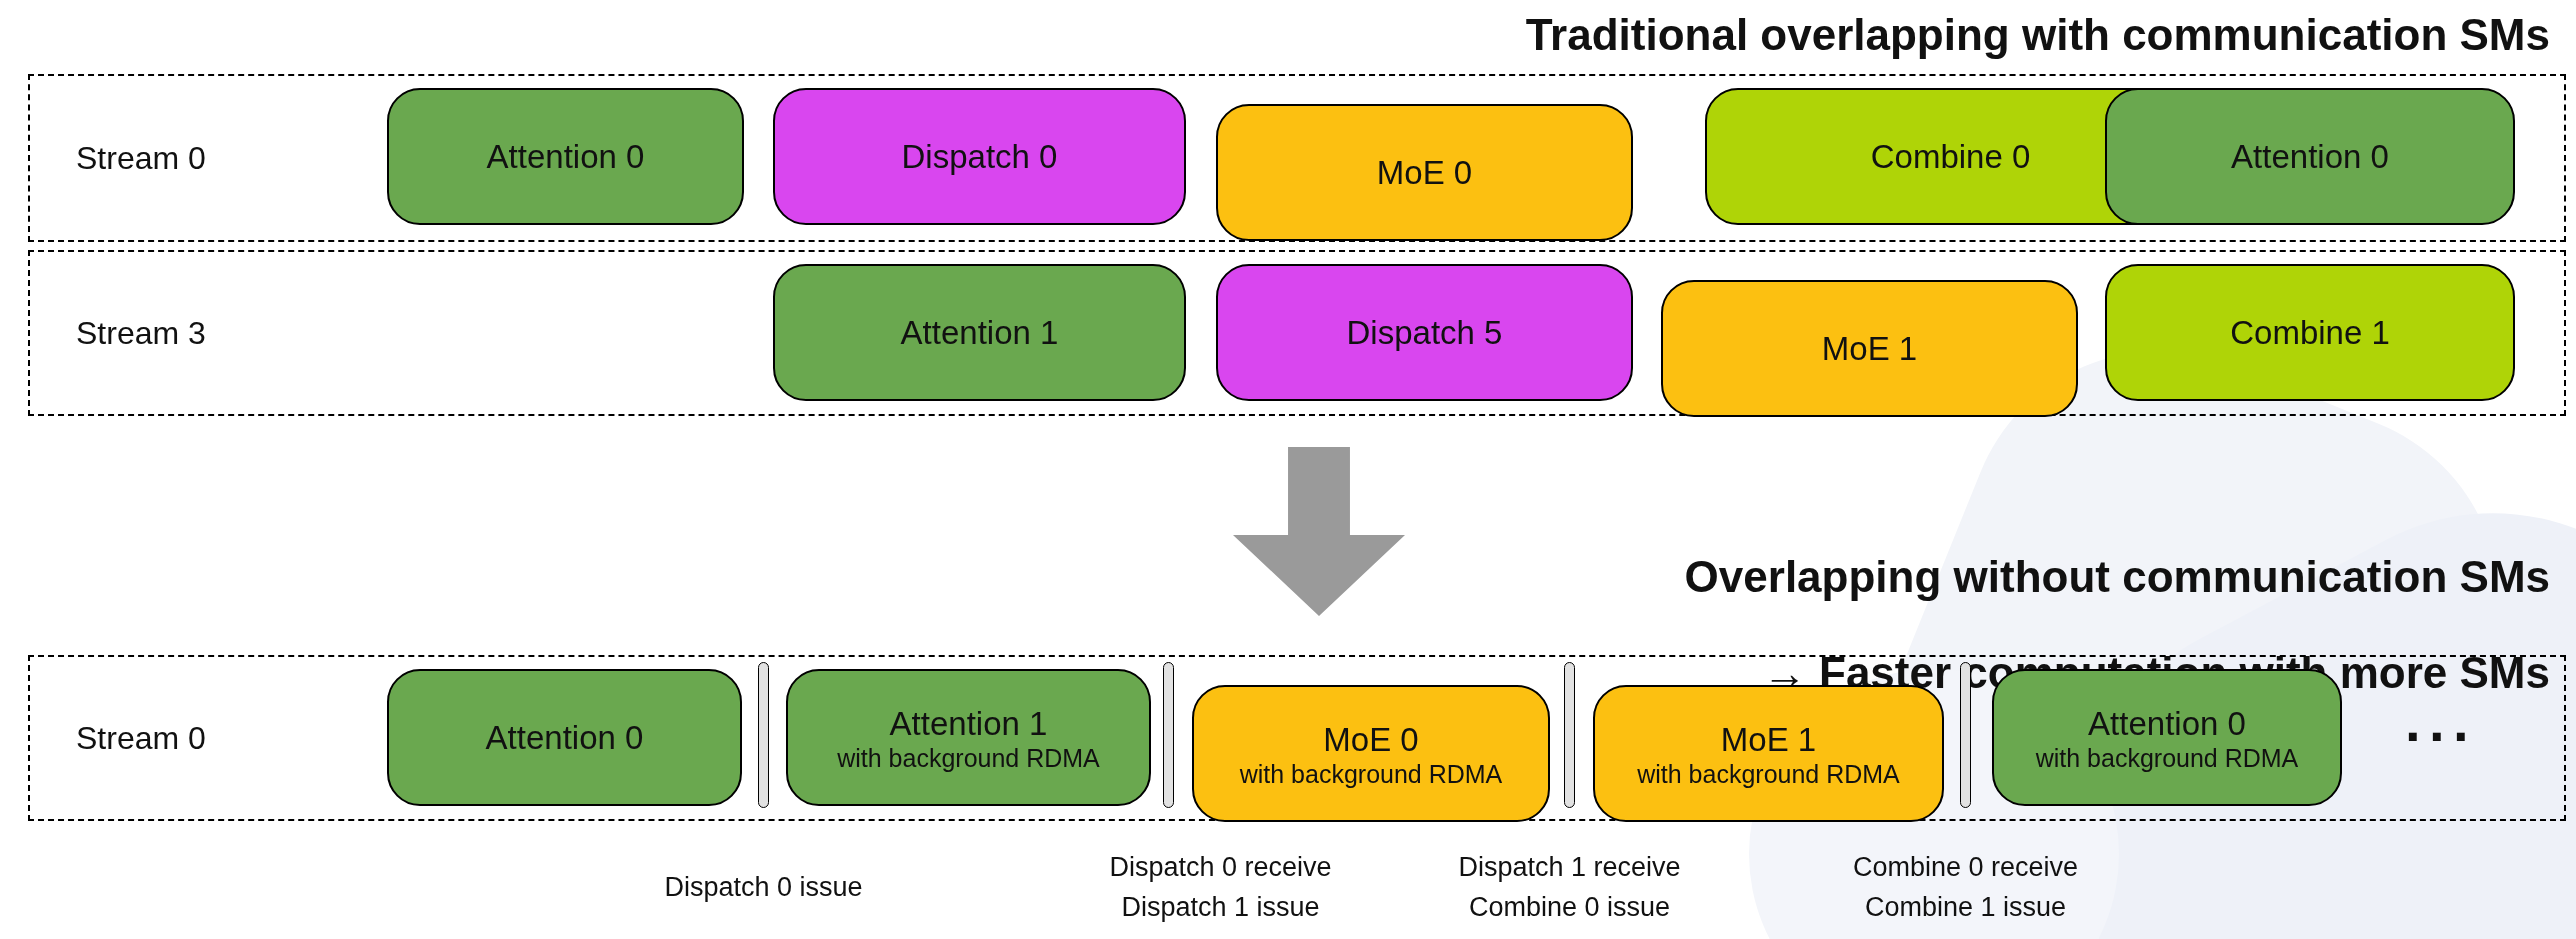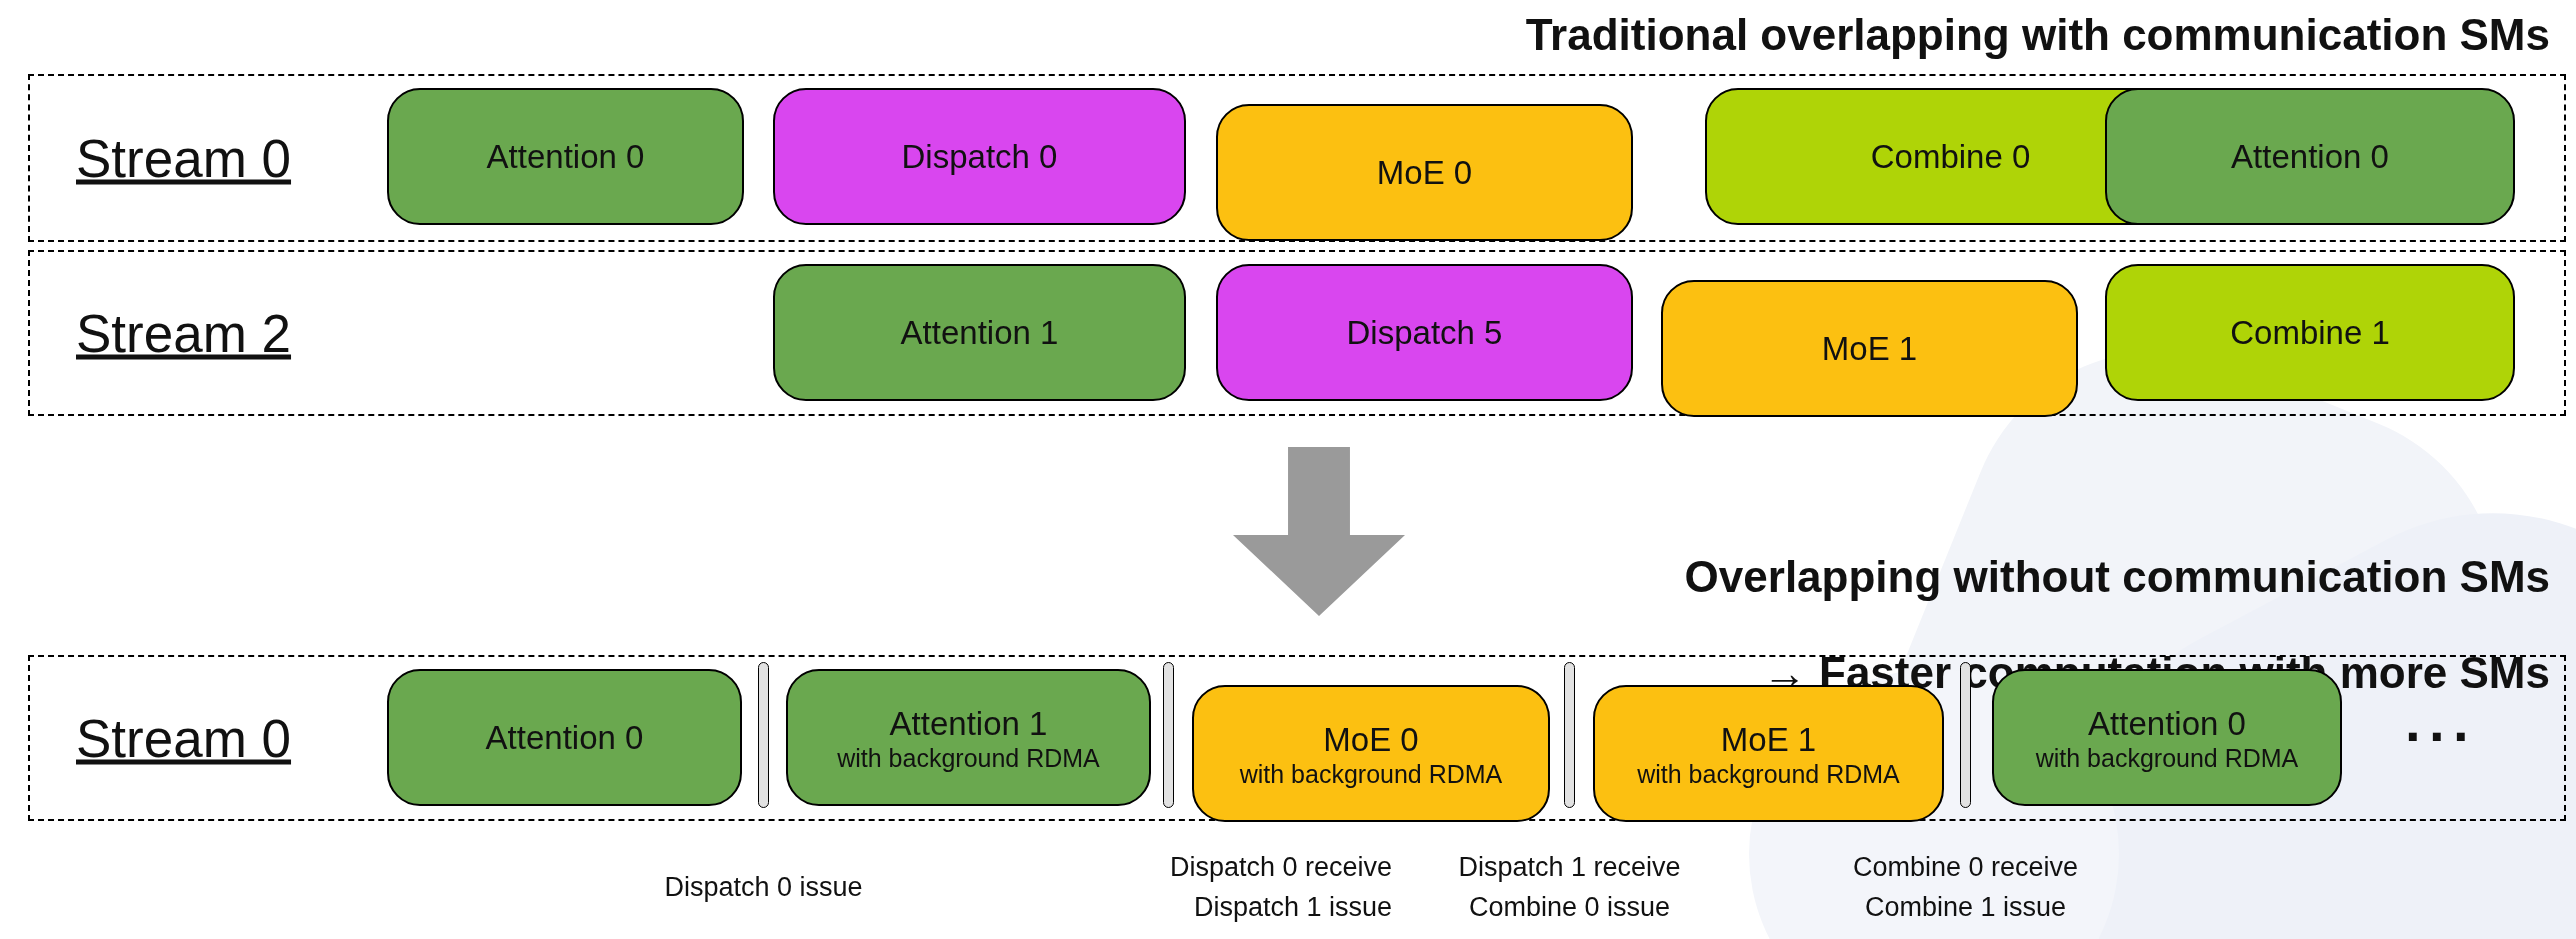--- a/index.html
+++ b/index.html
@@ -16,21 +16,21 @@
 
   .title{position:absolute;right:26px;font-weight:700;font-size:44px;line-height:48px;text-align:right;white-space:pre;}
   .title-top{top:10.6px;}
   .title-mid{top:553px;}
 
   .lane{position:absolute;left:28px;width:2534px;border:2.6px dashed #000;background:transparent;}
   .lane-1{top:74px;height:164px;}
   .lane-2{top:250px;height:162px;}
   .lane-3{top:655px;height:162px;}
 
-  .stream-label{position:absolute;left:46px;top:50%;transform:translateY(-50%);font-size:53px;text-decoration:underline;}
+  .stream-label{position:absolute;left:46px;top:50%;transform:translateY(-50%);font-size:32px;}
 
   .blk{
     position:absolute;top:12.3px;height:137px;border:2.6px solid #000;border-radius:33px;
     display:flex;flex-direction:column;align-items:center;justify-content:center;
     font-size:33px;text-align:right;gap:2.6px;box-sizing:border-box;
   }
   .blk .sub{font-size:25px;line-height:26px;}
   .c-attention{background:#6aa84f;}
   .c-dispatch{background:#d946ef;}
   .c-moe{background:#fcc011;margin-top:16px;}
@@ -71,21 +71,21 @@
     position:absolute;left:1233px;top:447px;width:172px;height:169px;background:#9a9a9a;
     clip-path:polygon(32% 0,68% 0,68% 52%,100% 52%,50% 100%,0 52%,32% 52%);
   }
 
   .annos{position:absolute;left:0;top:841px;width:2172px;height:91px;}
   .anno{
     position:absolute;width:457px;height:91px;display:flex;flex-direction:column;
     align-items:center;justify-content:center;text-align:center;font-size:27px;line-height:40px;
   }
   .anno-1{left:535px;}
-  .anno-2{left:935px;align-items:flex-end;}
+  .anno-2{left:992px;}
   .anno-3{left:1341px;}
   .anno-4{left:1737px;}
 </style>
 </head>
 <body>
 
 <div class="layer">
 
   <div class="wm wm1"></div>
   <div class="wm wm2"></div>
@@ -106,21 +106,21 @@
     </div>
     <div class="blk c-combine r1-4">
       <span>Combine 0</span>
     </div>
     <div class="blk c-attention r1-5">
       <span>Attention 0</span>
     </div>
   </div>
 
   <div class="lane lane-2">
-    <div class="stream-label">Stream 2</div>
+    <div class="stream-label">Stream 3</div>
     <div class="blk c-attention r2-1">
       <span>Attention 1</span>
     </div>
     <div class="blk c-dispatch r2-2">
       <span>Dispatch 5</span>
     </div>
     <div class="blk c-moe r2-3">
       <span>MoE 1</span>
     </div>
     <div class="blk c-combine r2-4">

